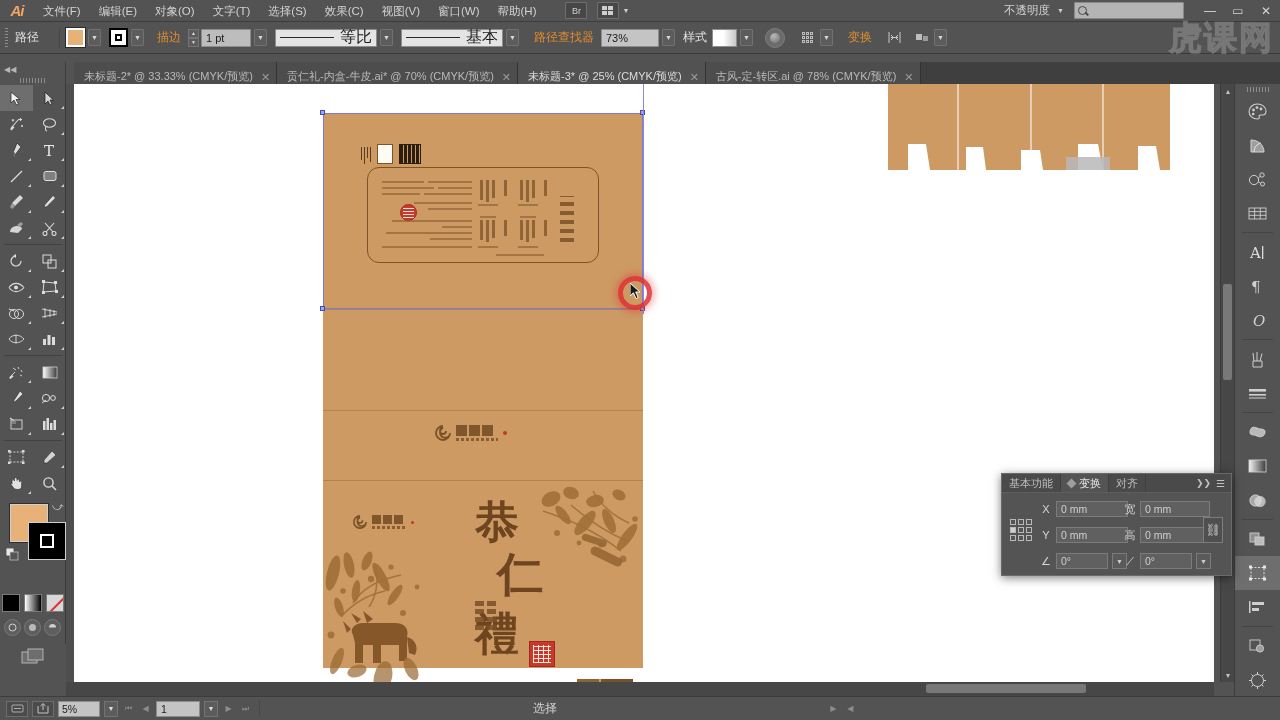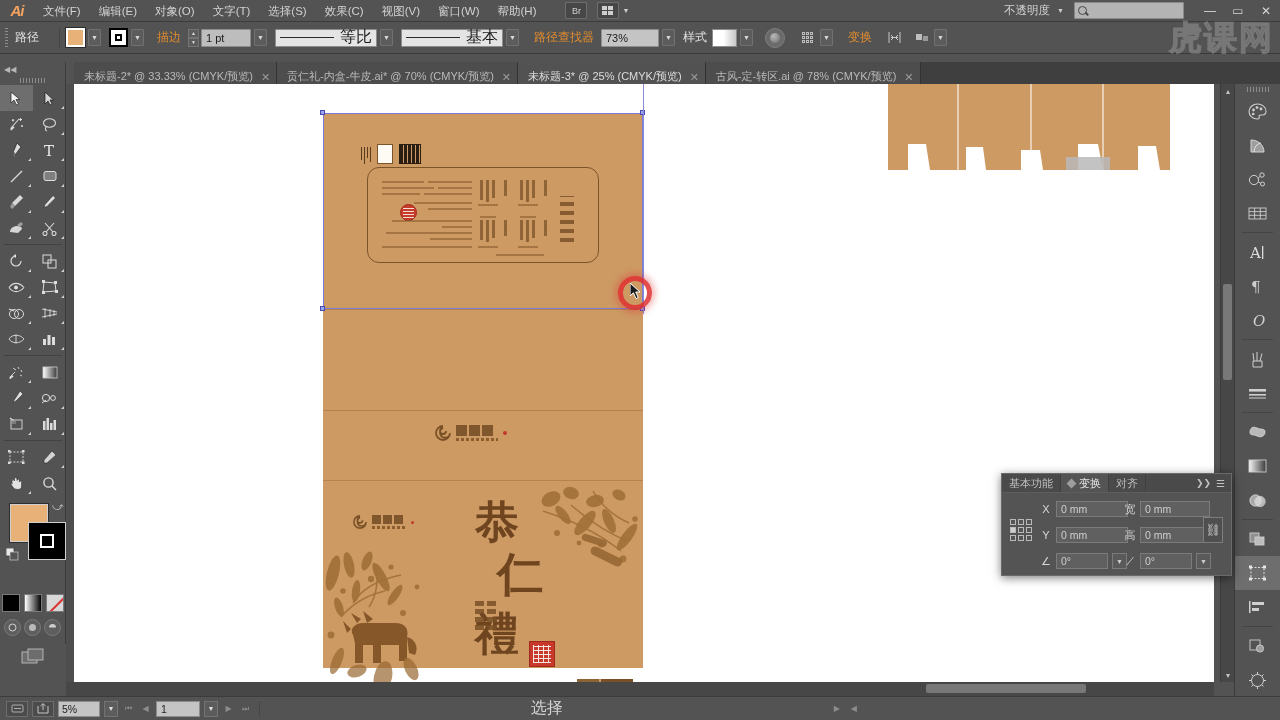--- a/index.html
+++ b/index.html
@@ -272,21 +272,21 @@
             display:flex;align-items:center;justify-content:center;color:#c5c5c5;font-size:9px;}
   .zoom-field { width:42px;height:16px;background:#c4c4c4;border:1px solid #8c8c8c;color:#1e1e1e;
                 font-size:10.5px; display:flex;align-items:center;padding-left:3px;}
   .mini-dd { width:14px;height:16px;background:#5c5c5c;border:1px solid #737373;
              display:flex;align-items:center;justify-content:center;font-size:7px;color:#ddd;}
   .page-field { width:44px;height:16px;background:#c4c4c4;border:1px solid #8c8c8c;color:#1e1e1e;
                 font-size:10.5px; display:flex;align-items:center;padding-left:4px;}
   .nav-ic { width:13px;height:16px;display:flex;align-items:center;justify-content:center;
             color:#8d8d8d;font-size:8px;}
   .st-sep { width:1px;height:15px;background:#464646;margin:0 3px;}
-  .st-text { font-size:16px;color:#d5d5d5;text-align:center; }
+  .st-text { font-size:12px;color:#d5d5d5;text-align:center; }
 
   
   .rdock {
     position:absolute; right:0; top:84px; width:46px; height:612px;
     background:#535353; border-left:1px solid #3c3c3c;
   }
   .rdock-grip { height:10px; display:flex;align-items:center;justify-content:center;}
   .rdock-grip i { width:22px;height:5px;
     background:repeating-linear-gradient(90deg,#8c8c8c 0 1px,transparent 1px 3px);display:block;}
   .ricon { height:34px; display:flex;align-items:center;justify-content:center; }

